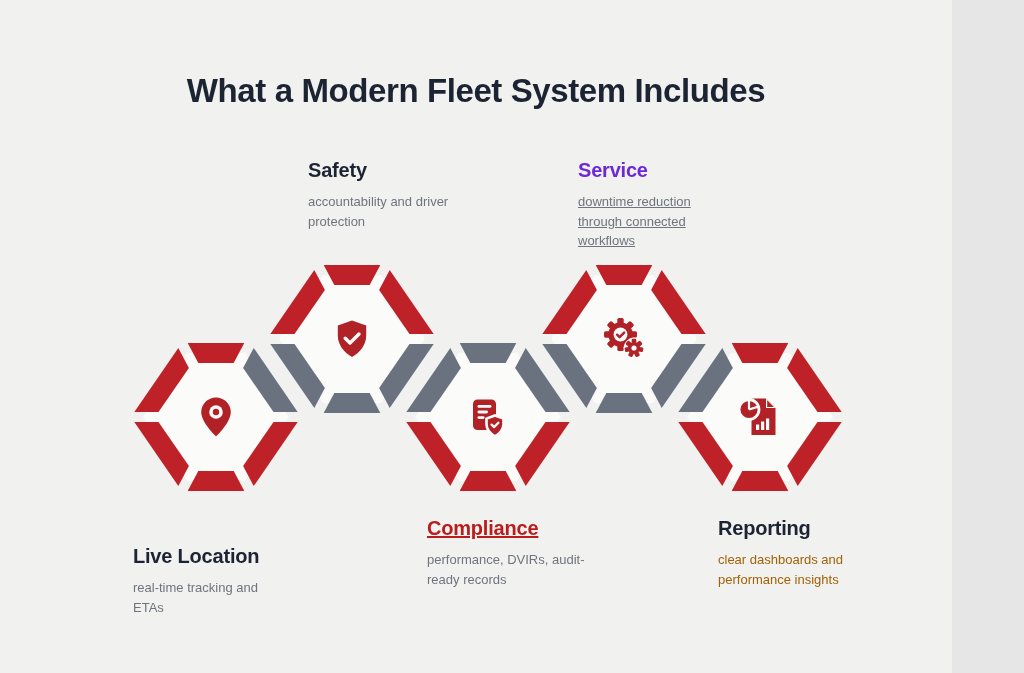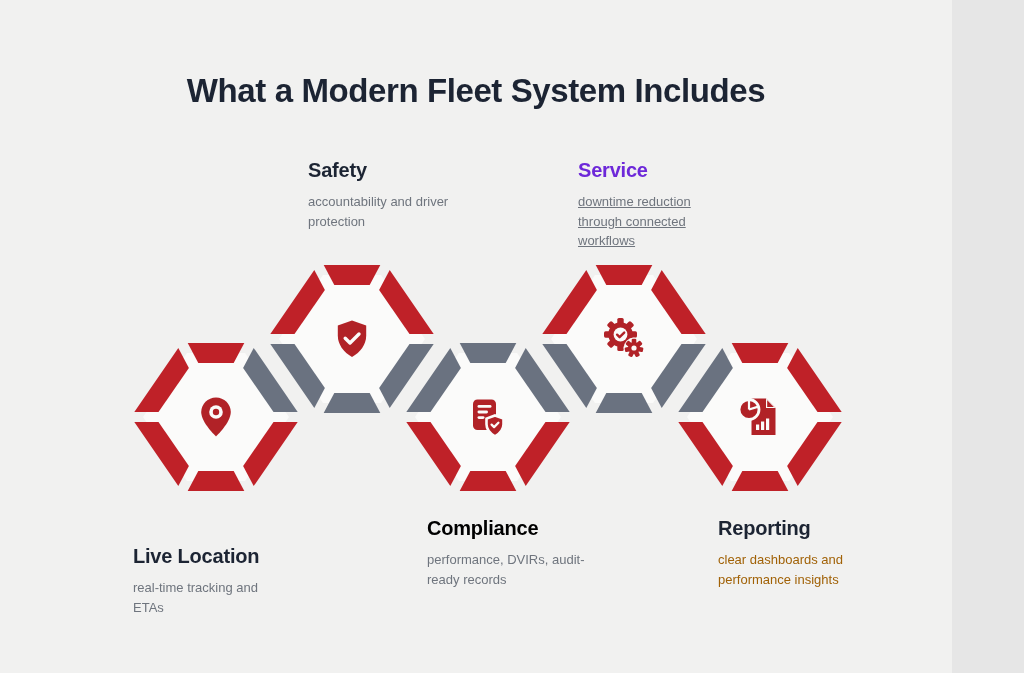--- a/index.html
+++ b/index.html
@@ -145,21 +145,21 @@
     <div class="hex-desc" style="color: rgb(111, 117, 126); text-decoration: underline;">downtime reduction
 through connected
 workflows</div>
   </div>
   <div class="hex-label pos-live-location">
     <div class="hex-heading" style="color: rgb(28, 36, 51);">Live Location</div>
     <div class="hex-desc" style="color: rgb(111, 117, 126);">real-time tracking and
 ETAs</div>
   </div>
   <div class="hex-label pos-compliance">
-    <div class="hex-heading" style="color: #000000;">Compliance</div>
+    <div class="hex-heading" style="color: #b91c1c; text-decoration: underline;">Compliance</div>
     <div class="hex-desc" style="color: rgb(111, 117, 126);">performance, DVIRs, audit-
 ready records</div>
   </div>
   <div class="hex-label pos-reporting">
     <div class="hex-heading" style="color: rgb(28, 36, 51);">Reporting</div>
     <div class="hex-desc" style="color: #a16207;">clear dashboards and
 performance insights</div>
   </div>
 </div>
 

